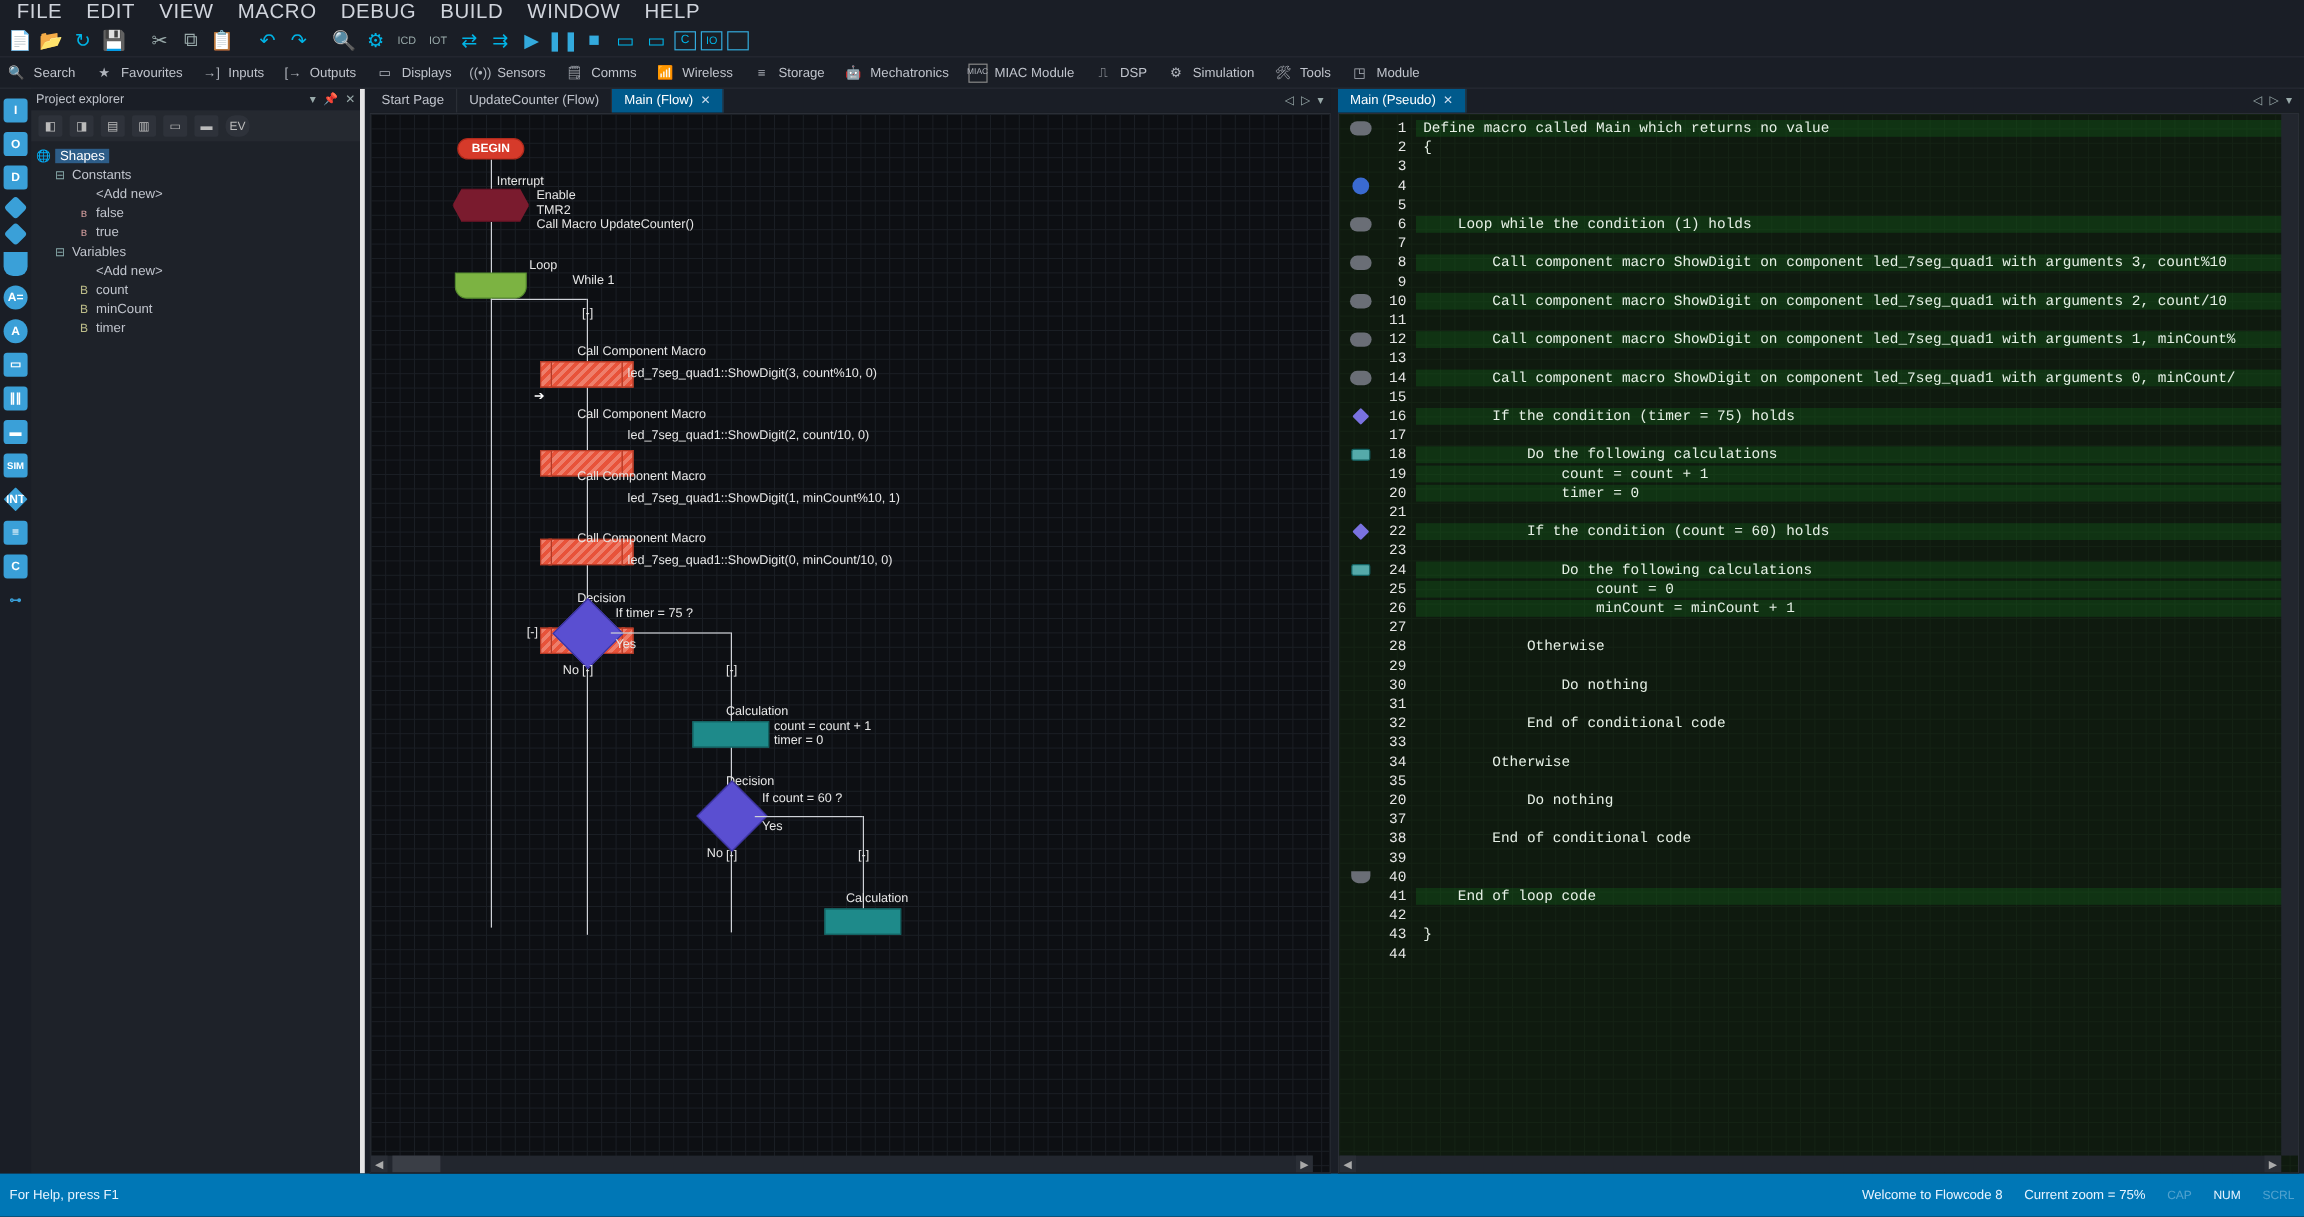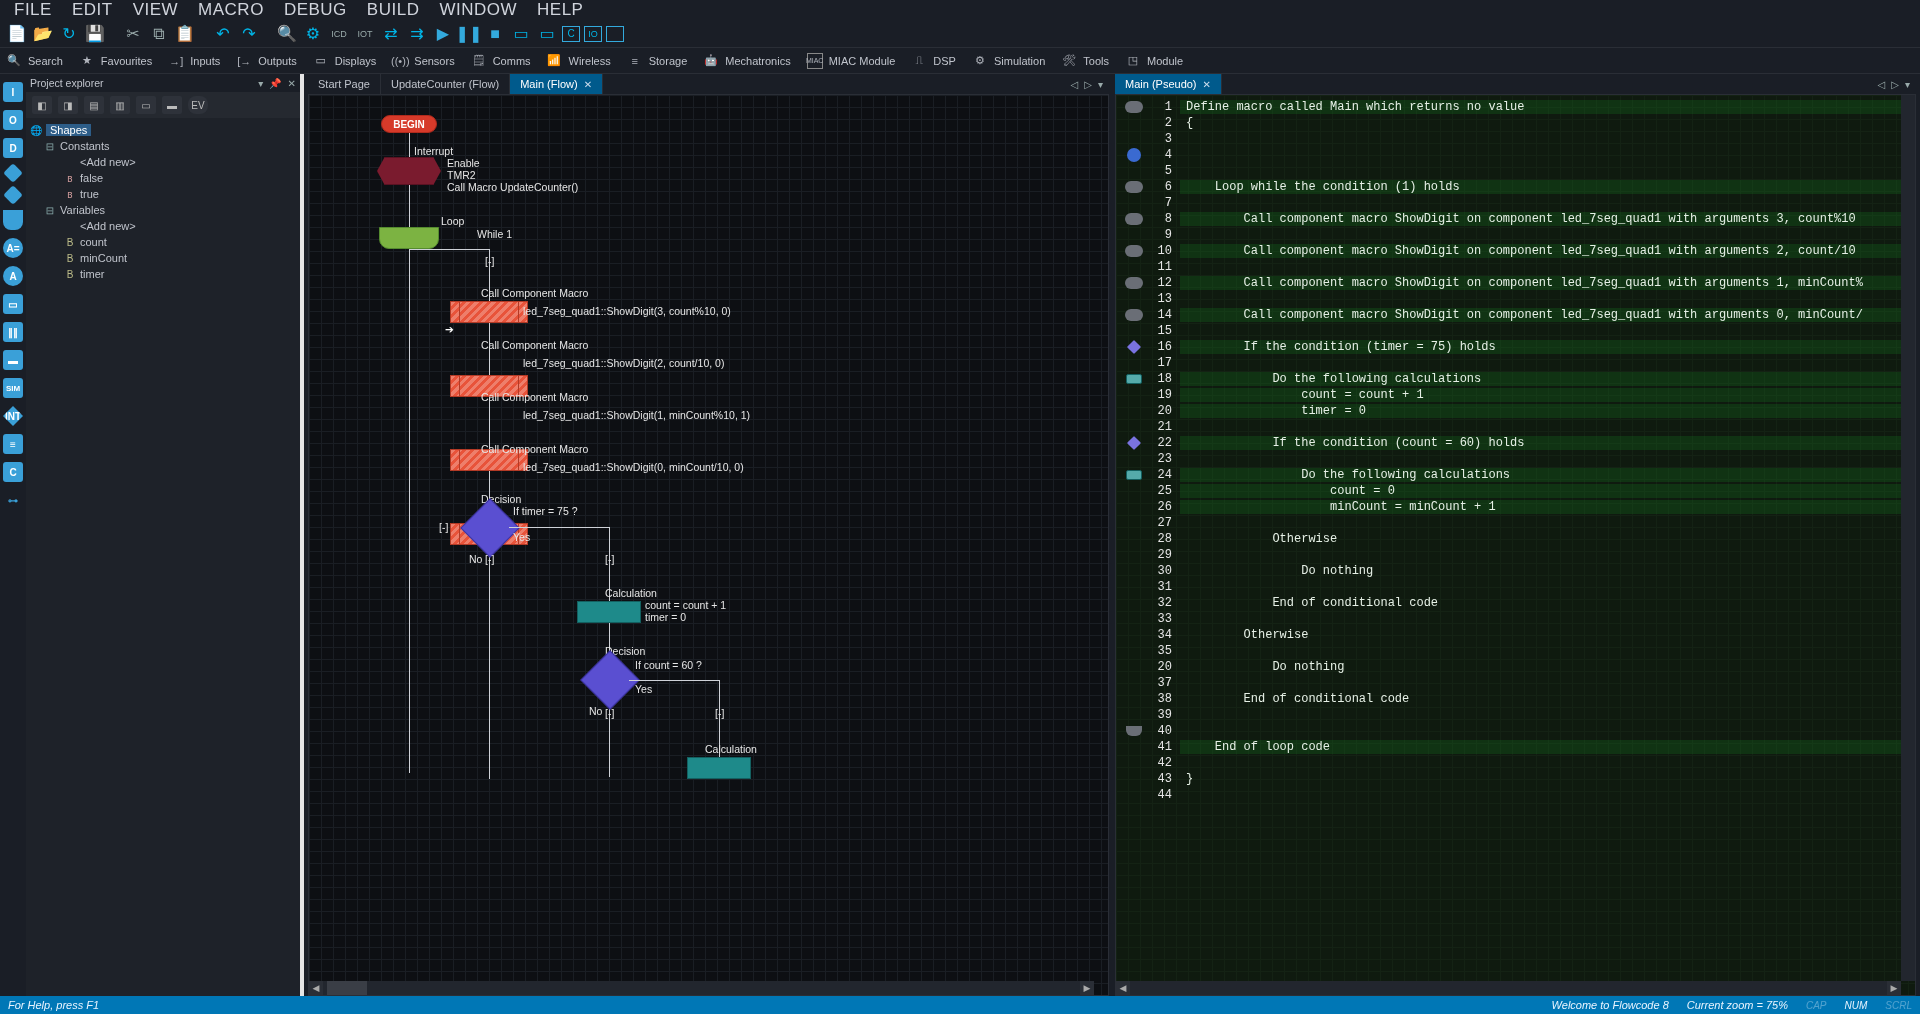--- a/index.html
+++ b/index.html
@@ -249,27 +249,26 @@
 .prow .ln { width:28px; text-align:right; color:#e6e6e6; padding-right:8px; }
 .prow .txt { color:#e6f0e6; white-space:pre; padding-left:6px; flex:1; }
 .prow.hl .txt { background: rgba(20,100,30,.35); }
 
 .pseudo .scroll-v { position:absolute; top:0; right:0; bottom:14px; width:14px; background:#22262e; }
 .pseudo .scroll-h2 { position:absolute; bottom:0; left:0; right:14px; height:14px; background:#22262e; display:flex; }
 .pseudo .scroll-h2 .arr { width:14px;height:14px;background:#2a2e36;color:#aaa;display:flex;align-items:center;justify-content:center;font-size:9px;}
 .pseudo .scroll-h2 .arr.r{margin-left:auto;}
 
 .statusbar {
-  height: 18px;
+  height: 36px;
   background: #0077b6;
   color: #e8f4ff;
   display:flex; align-items:center;
   padding: 0 8px;
   font-size: 11px;
-  font-style: italic;
 }
 .statusbar .right { margin-left:auto; display:flex; gap:18px; align-items:center; }
 .statusbar .ind { font-size:10px; }
 .statusbar .dim { color: rgba(232,244,255,.35); }
 </style>
 </head>
 <body>
 
 <div class="menubar">
   <span class="mitem">FILE</span>

